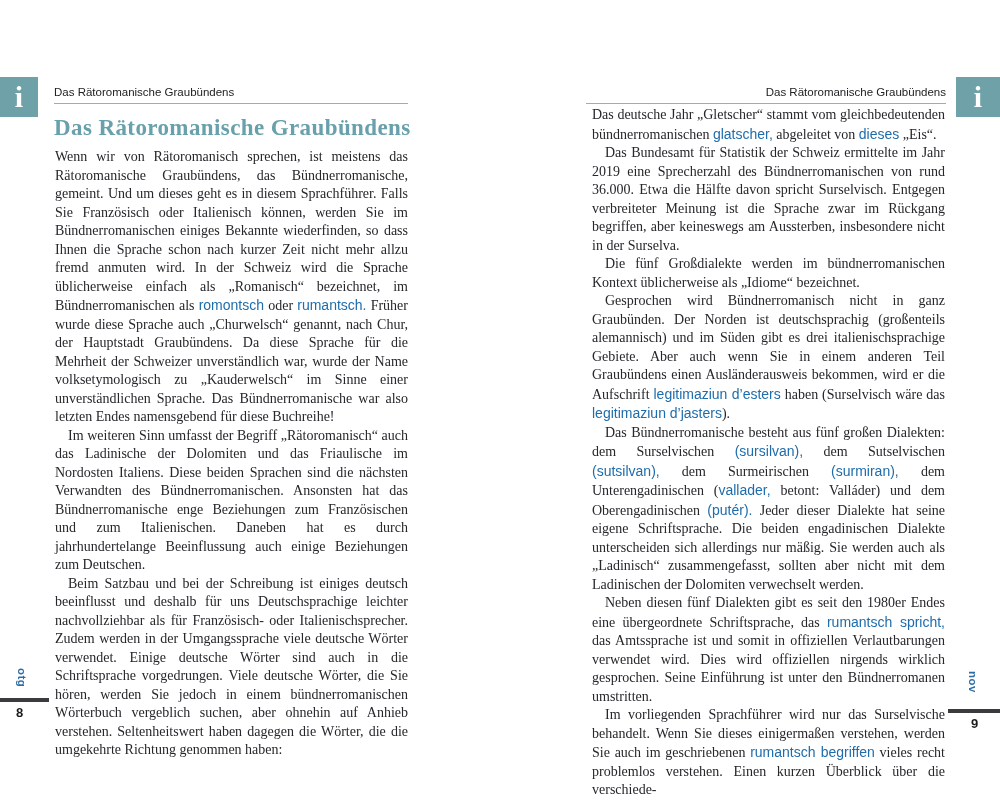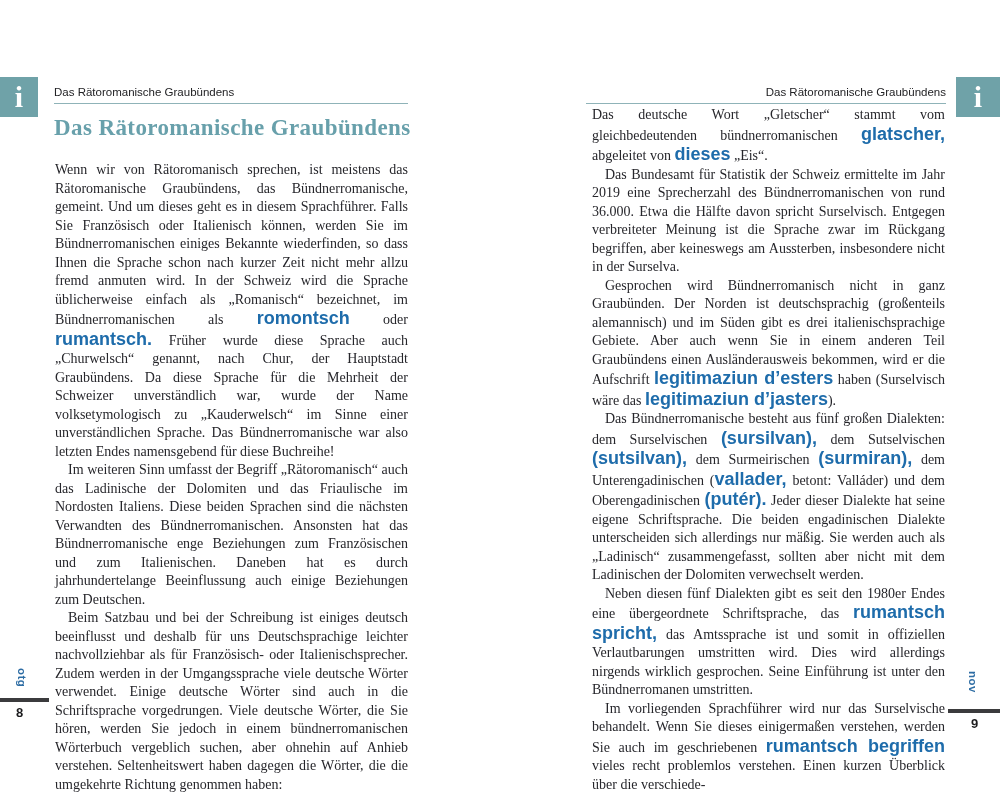--- a/index.html
+++ b/index.html
@@ -44,27 +44,27 @@
   }
 
   
   .body-col {
     position:absolute; width:353px;
     font-size:14px; line-height:18.5px;
     color:#26262b;
     text-align:justify;
     hyphens:auto; -webkit-hyphens:auto;
   }
-  .body-left  { left:55px;  top:161px; }
+  .body-left  { left:55px;  top:148px; }
   .body-right { left:592px; top:106px; }
   .body-col p { margin:0; text-indent:13px; }
   .body-col p:first-child { text-indent:0; }
   .bb {
     font-family:"Liberation Sans", sans-serif;
-    font-weight:bold; color:#1e6cab; font-size:18px;
+    font-weight:normal; color:#1e6cab; font-size:14px;
   }
 
   
   .sideword {
     position:absolute;
     font-family:"Liberation Sans", sans-serif;
     font-weight:bold; font-size:11.5px; color:#2e6da4;
     writing-mode:vertical-rl; letter-spacing:0.5px;
   }
   .sideword-left  { left:16px;  top:668px; }
@@ -101,22 +101,23 @@
 <div class="footbar footbar-left"></div>
 <div class="pagenum pagenum-left">8</div>
 
 <div class="ibox ibox-right">
   <span>i</span>
 </div>
 <div class="runhead runhead-right">
   <span>Das Rätoromanische Graubündens</span>
 </div>
 <div class="body-col body-right" lang="de">
-    <p><span>Das deutsche Wort „Gletscher“ stammt vom gleichbedeutenden bündnerromanischen </span><span class="bb">glatscher,</span><span> abgeleitet von </span><span class="bb">dieses</span><span> „Eis“.</span></p>
+    <p><span>Das deutsche Jahr „Gletscher“ stammt vom gleichbedeutenden bündnerromanischen </span><span class="bb">glatscher,</span><span> abgeleitet von </span><span class="bb">dieses</span><span> „Eis“.</span></p>
     <p><span>Das Bundesamt für Statistik der Schweiz ermittelte im Jahr 2019 eine Sprecherzahl des Bündnerromanischen von rund 36.000. Etwa die Hälfte davon spricht Surselvisch. Entgegen verbreiteter Meinung ist die Sprache zwar im Rückgang begriffen, aber keineswegs am Aussterben, insbesondere nicht in der Surselva.</span></p>
+    <p><span>Die fünf Großdialekte werden im bündnerromanischen Kontext üblicherweise als „Idiome“ bezeichnet.</span></p>
     <p><span>Gesprochen wird Bündnerromanisch nicht in ganz Graubünden. Der Norden ist deutschsprachig (großenteils alemannisch) und im Süden gibt es drei italienischsprachige Gebiete. Aber auch wenn Sie in einem anderen Teil Graubündens einen Ausländerausweis bekommen, wird er die Aufschrift </span><span class="bb">legitimaziun d’esters</span><span> haben (Surselvisch wäre das </span><span class="bb">legitimaziun d’jasters</span><span>).</span></p>
     <p><span>Das Bündnerromanische besteht aus fünf großen Dialekten: dem Surselvischen </span><span class="bb">(sursilvan),</span><span> dem Sutselvischen </span><span class="bb">(sutsilvan),</span><span> dem Surmeirischen </span><span class="bb">(surmiran),</span><span> dem Unterengadinischen (</span><span class="bb">vallader,</span><span> betont: Valláder) und dem Oberengadinischen </span><span class="bb">(putér).</span><span> Jeder dieser Dialekte hat seine eigene Schriftsprache. Die beiden engadinischen Dialekte unterscheiden sich allerdings nur mäßig. Sie werden auch als „Ladinisch“ zusammengefasst, sollten aber nicht mit dem Ladinischen der Dolomiten verwechselt werden.</span></p>
-    <p><span>Neben diesen fünf Dialekten gibt es seit den 1980er Endes eine übergeordnete Schriftsprache, das </span><span class="bb">rumantsch spricht,</span><span> das Amtssprache ist und somit in offiziellen Verlautbarungen umstritten wird. Dies wird allerdings nirgends wirklich gesprochen. Seine Einführung ist unter den Bündnerromanen umstritten.</span></p>
+    <p><span>Neben diesen fünf Dialekten gibt es seit den 1980er Endes eine übergeordnete Schriftsprache, das </span><span class="bb">rumantsch spricht,</span><span> das Amtssprache ist und somit in offiziellen Verlautbarungen verwendet wird. Dies wird offiziellen nirgends wirklich gesprochen. Seine Einführung ist unter den Bündnerromanen umstritten.</span></p>
     <p><span>Im vorliegenden Sprachführer wird nur das Surselvische behandelt. Wenn Sie dieses einigermaßen verstehen, werden Sie auch im geschriebenen </span><span class="bb">rumantsch begriffen</span><span> vieles recht problemlos verstehen. Einen kurzen Überblick über die verschiede-</span></p>
   </div>
 <div class="sideword sideword-right">nov</div>
 <div class="footbar footbar-right"></div>
 <div class="pagenum pagenum-right">9</div>
 
 </body></html>

